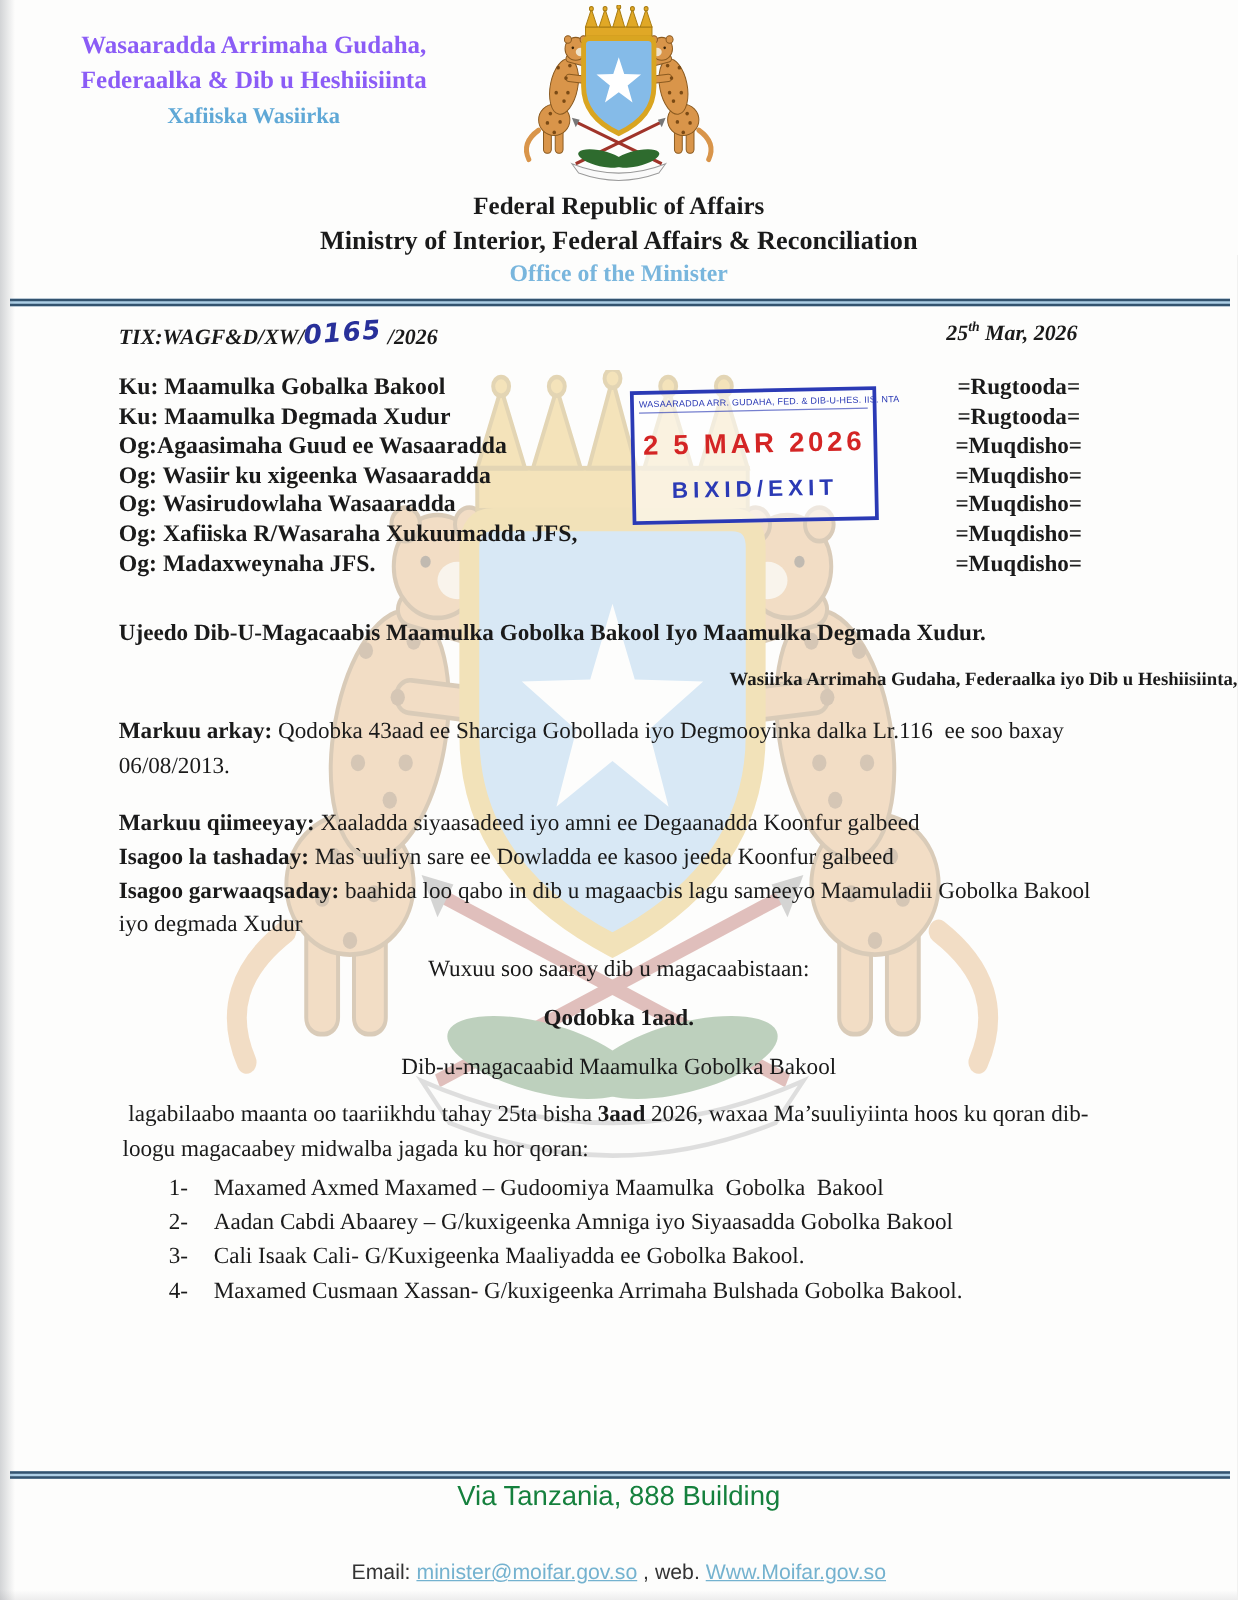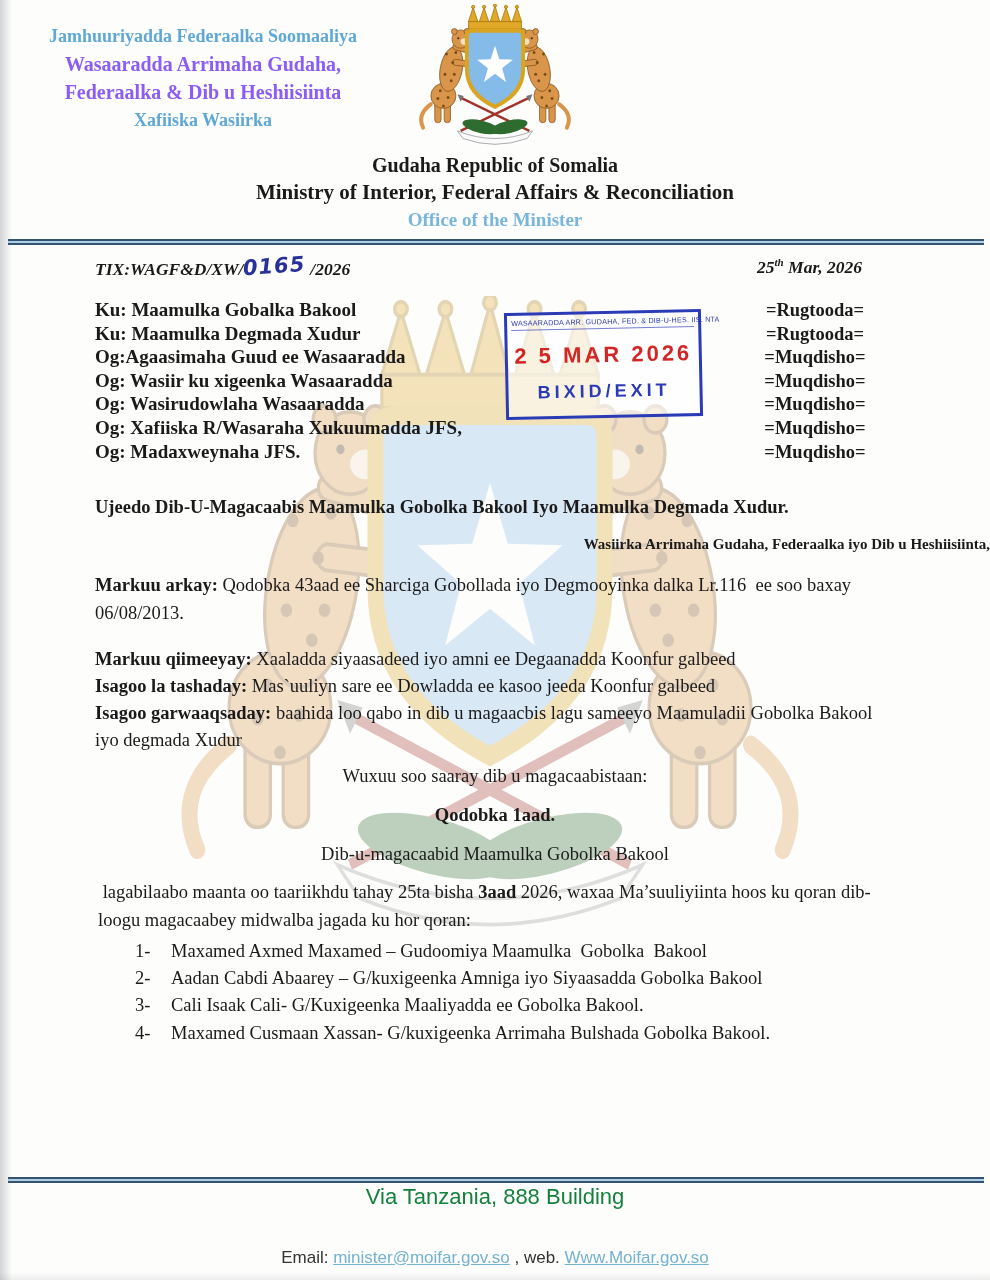--- a/index.html
+++ b/index.html
@@ -182,33 +182,32 @@
 <div class="page">
 
   <svg class="watermark" viewBox="0 0 220 170" preserveAspectRatio="none">
       <use href="#coa"></use>
     </svg>
 
   <div class="edge-left"></div>
   <div class="edge-bottom"></div>
 
   <div class="hdr-left">
-    <div class="blue">Jamhuuriyadda Federaalka Soomaaliya</div>
     <div class="black">Wasaaradda Arrimaha Gudaha,</div>
     <div class="black">Federaalka &amp; Dib u Heshiisiinta</div>
     <div class="blue">Xafiiska Wasiirka</div>
   </div>
 
   <svg class="emblem" viewBox="0 0 220 170" preserveAspectRatio="none">
       <use href="#coa"></use>
     </svg>
 
 
   <div class="titles">
-    <div class="t1">Gudaha Republic of Somalia</div>
+    <div class="t1">Federal Republic of Affairs</div>
     <div class="t2">Ministry of Interior, Federal Affairs &amp; Reconciliation</div>
     <div class="t3">Office of the Minister</div>
   </div>
 
   <div class="rule top"></div>
 
   <div class="ref-row">
     <div><span class="pre">TIX:WAGF&amp;D/XW/</span><span class="hand">0165</span><span class="pre"> /2026</span></div>
     <div><span>25</span><sup>th</sup><span class="pre"> Mar, 2026</span></div>
   </div>

